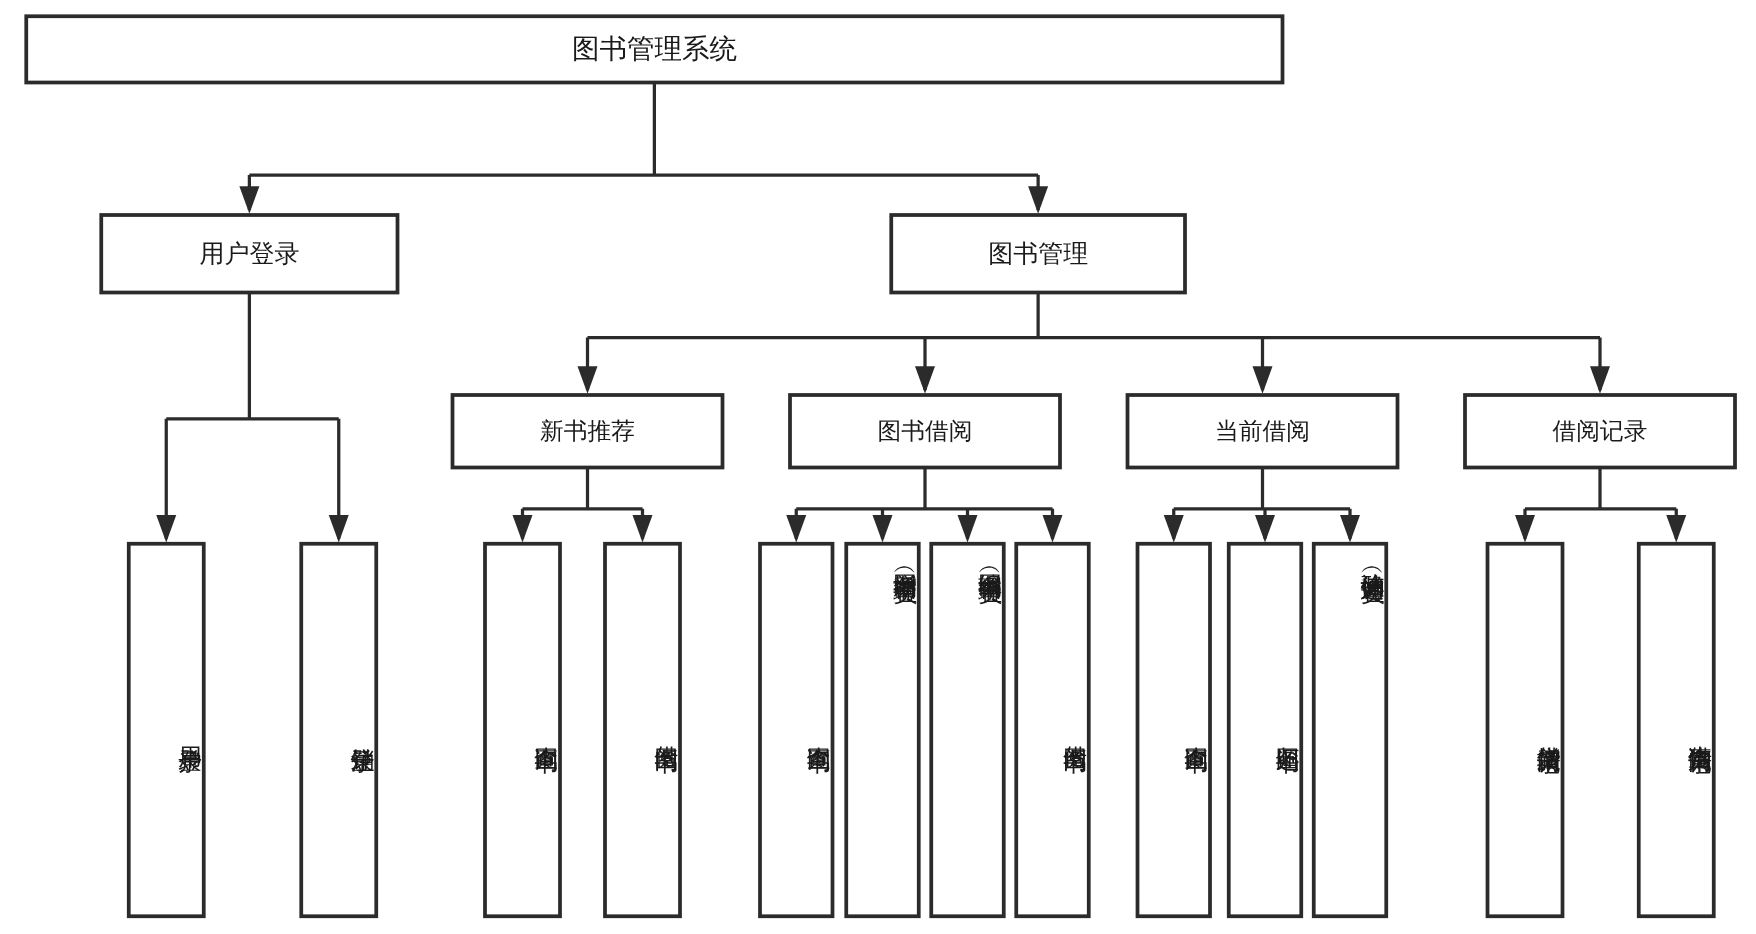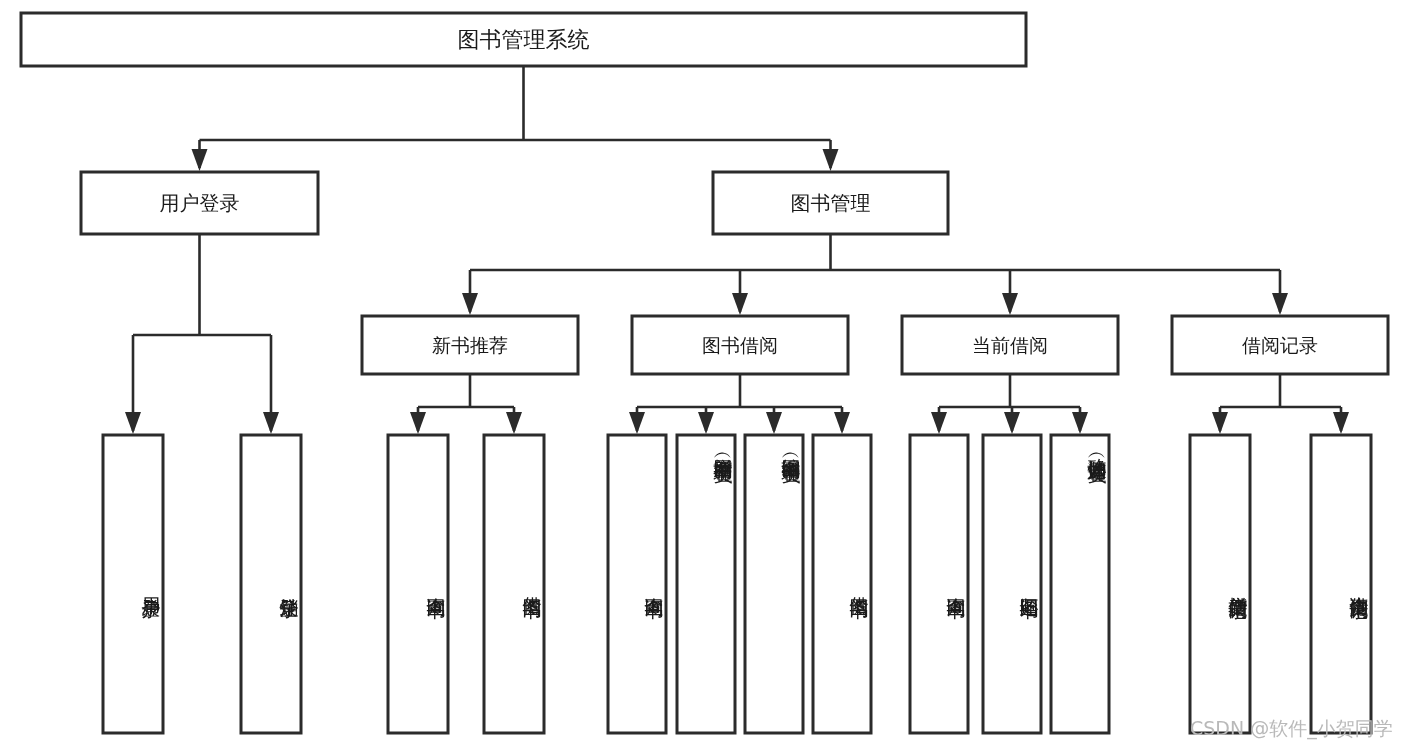--- a/index.html
+++ b/index.html
@@ -183,15 +183,14 @@
       <div class="vlabel align-top" style="left: 677px; top: 443px; width: 58px; height: 282px;">新增图书（管理员）</div>
       <div class="vlabel align-top" style="left: 745px; top: 443px; width: 58px; height: 282px;">编辑图书（管理员）</div>
       <div class="vlabel" style="left: 813px; top: 443px; width: 58px; height: 282px;">借阅图书</div>
       <div class="vlabel" style="left: 910px; top: 443px; width: 58px; height: 282px;">查询图书</div>
       <div class="vlabel" style="left: 983px; top: 443px; width: 58px; height: 282px;">归还图书</div>
       <div class="vlabel align-top" style="left: 1051px; top: 443px; width: 58px; height: 282px;">确认归还（管理员）</div>
       <div class="vlabel" style="left: 1190px; top: 443px; width: 60px; height: 282px;">新增借阅记录</div>
       <div class="vlabel" style="left: 1311px; top: 443px; width: 60px; height: 282px;">查询借阅记录</div>
     </div>
 
-  <div class="watermark" style="left: 1190px; top: 716px; color: rgb(185, 185, 185);">CSDN @软件_小贺同学</div>
 
 </div>
 
 </body></html>

